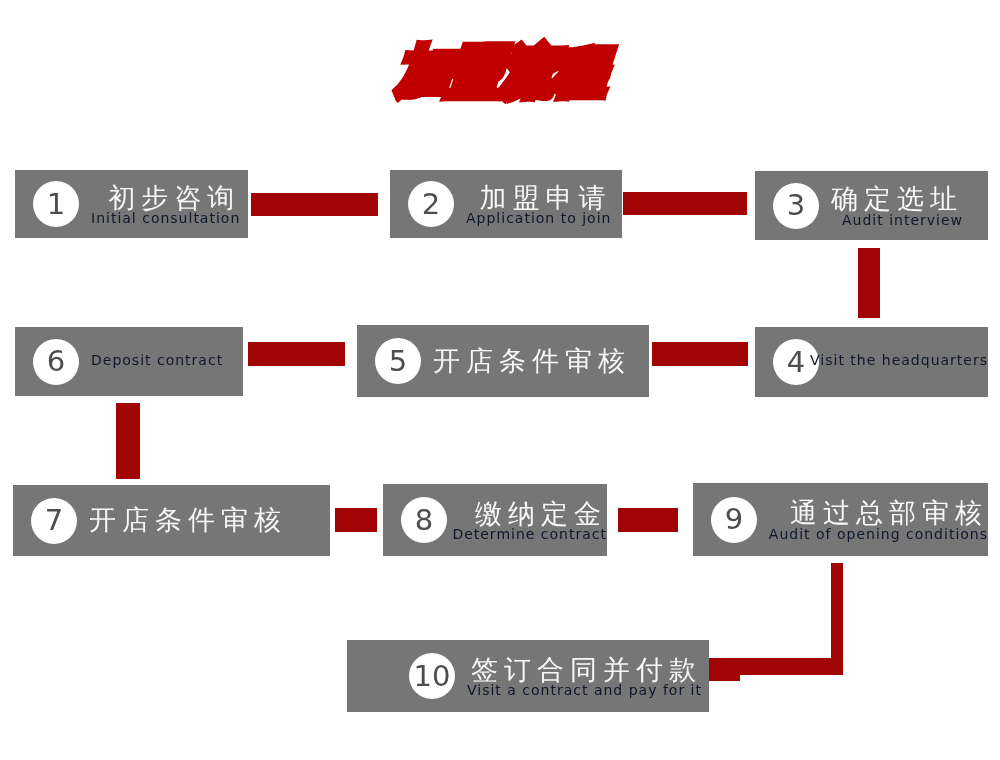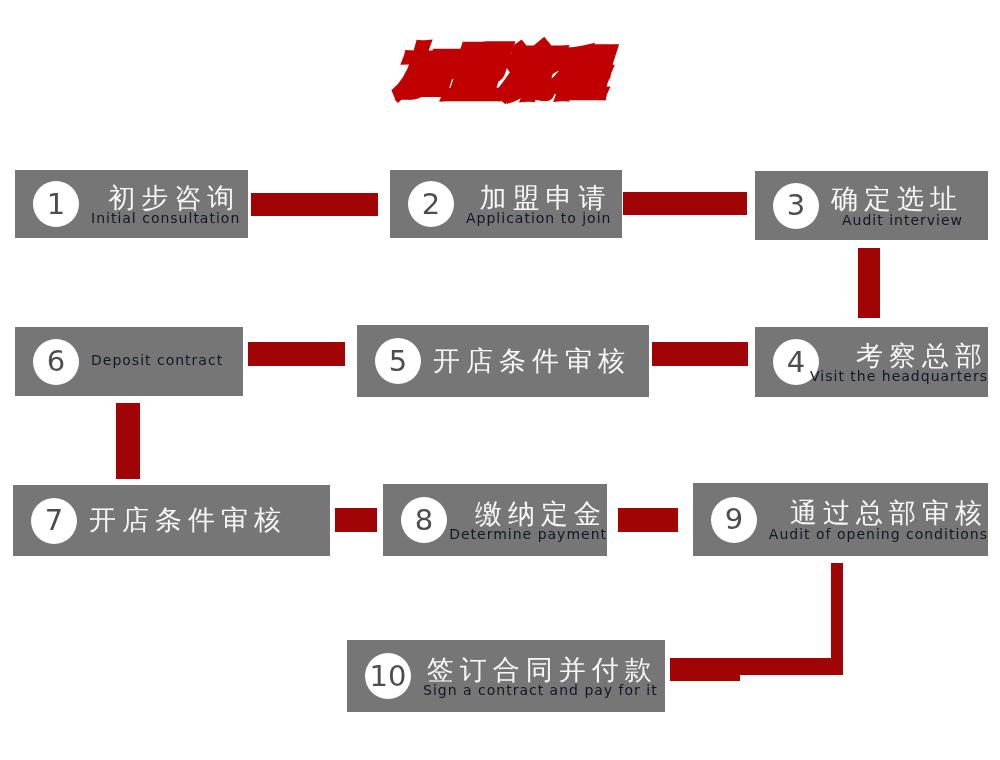--- a/index.html
+++ b/index.html
@@ -116,59 +116,58 @@
     <div class="labels">
       <div class="zh">开店条件审核</div>
     </div>
   </div>
 
   <div class="conn" style="left:652px;top:342px;width:96px;height:24px;"></div>
 
   <div class="step-box" style="left:755px;top:327px;width:233px;height:70px;">
     <div class="badge">4</div>
     <div class="labels">
-      <div class="zh">考察总部</div>
       <div class="en">Visit the headquarters</div>
     </div>
   </div>
 
   <div class="conn" style="left:116px;top:403px;width:24px;height:76px;"></div>
 
   <div class="step-box" style="left:13px;top:485px;width:317px;height:71px;">
     <div class="badge">7</div>
     <div class="labels">
       <div class="zh">开店条件审核</div>
     </div>
   </div>
 
   <div class="conn" style="left:335px;top:508px;width:42px;height:24px;"></div>
 
   <div class="step-box" style="left:383px;top:484px;width:224px;height:72px;">
     <div class="badge">8</div>
     <div class="labels">
       <div class="zh">缴纳定金</div>
-      <div class="en">Determine payment</div>
+      <div class="en">Determine contract</div>
     </div>
   </div>
 
   <div class="conn" style="left:618px;top:508px;width:60px;height:24px;"></div>
 
   <div class="step-box" style="left:693px;top:483px;width:295px;height:73px;">
     <div class="badge">9</div>
     <div class="labels">
       <div class="zh">通过总部审核</div>
       <div class="en">Audit of opening conditions</div>
     </div>
   </div>
 
   <div class="conn" style="left:831px;top:563px;width:12px;height:112px;"></div>
   <div class="conn" style="left:737px;top:658px;width:106px;height:17px;"></div>
   <div class="conn" style="left:670px;top:658px;width:70px;height:23px;"></div>
 
-  <div class="step-box" style="left:347px;top:640px;width:318px;height:72px;">
+  <div class="step-box" style="left:347px;top:640px;width:318px;height:72px;padding-left:44px;">
     <div class="badge">10</div>
     <div class="labels">
       <div class="zh">签订合同并付款</div>
-      <div class="en">Sign a contract and pay for it</div>
+      <div class="en">Visit a contract and pay for it</div>
     </div>
   </div>
 
 </div>
 
 </body></html>

